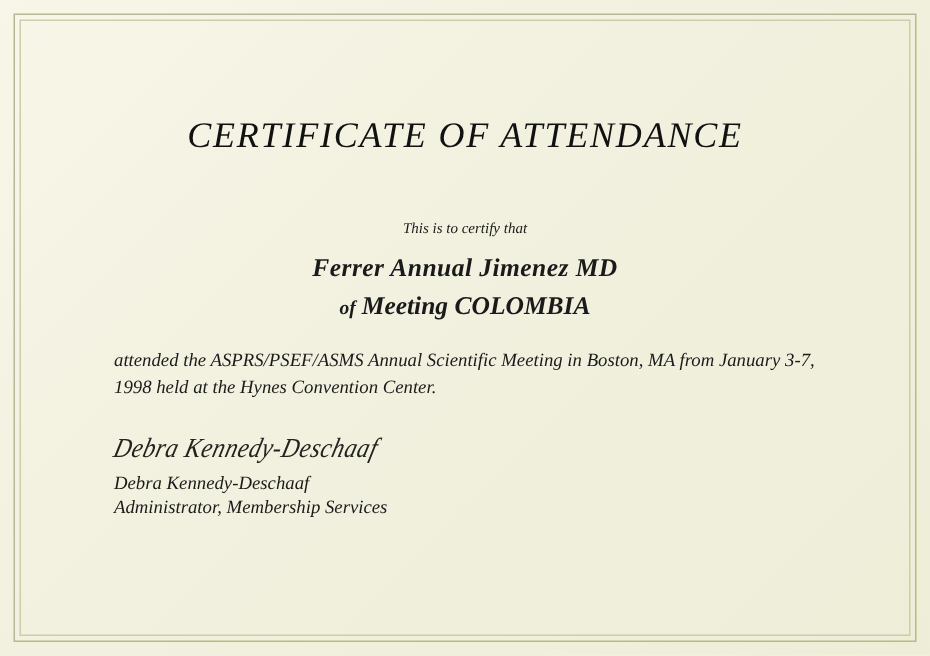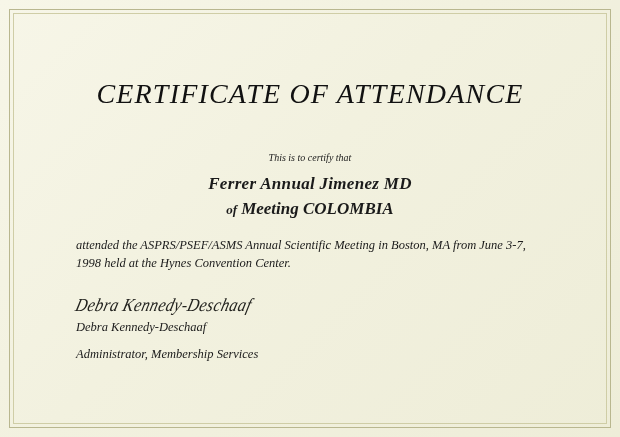--- a/index.html
+++ b/index.html
@@ -44,21 +44,21 @@
     width: 620px;
     height: 437px;
     box-sizing: border-box;
     padding: 0 58px;
   }
   .title {
     text-align: center;
     margin-top: 78px;
     font-family: "Liberation Serif", serif;
     font-style: italic;
-    font-size: 28px;
+    font-size: 24px;
     letter-spacing: 1.2px;
     color: #111;
     white-space: nowrap;
   }
   .subtitle {
     text-align: center;
     margin-top: 42px;
     font-style: italic;
     font-size: 10px;
     color: #1a1a1a;
@@ -114,21 +114,21 @@
     white-space: nowrap;
     height: 22px;
     line-height: 22px;
   }
   .sig-name {
     margin-top: 4px;
     font-style: italic;
     font-size: 12.5px;
   }
   .sig-role {
-    margin-top: 12px;
+    margin-top: 1px;
     font-style: italic;
     font-size: 12.5px;
   }
 </style>
 </head>
 <body>
 
 <div class="certificate">
   <div class="border-outer"></div>
   <div class="border-inner"></div>
@@ -138,21 +138,21 @@
 
     <div class="subtitle">This is to certify that</div>
 
     <div class="recipient">Ferrer Annual Jimenez MD</div>
 
     <div class="origin">
       <span class="of">of</span>
       <span class="place">Meeting COLOMBIA</span>
     </div>
 
-    <div class="para">attended the ASPRS/PSEF/ASMS Annual Scientific Meeting in Boston, MA from June 3-7, 1998 held at the Hynes Convention Center.</div>
+    <div class="para">attended the ASPRS/PSEF/ASMS Annual Scientific Meeting in Boston, MA from January 3-7, 1998 held at the Hynes Convention Center.</div>
 
 
     <div class="sig-block">
       <div class="signature">Debra Kennedy-Deschaaf</div>
       <div class="sig-name">Debra Kennedy-Deschaaf</div>
       <div class="sig-role">Administrator, Membership Services</div>
     </div>
   </div>
 </div>
 

